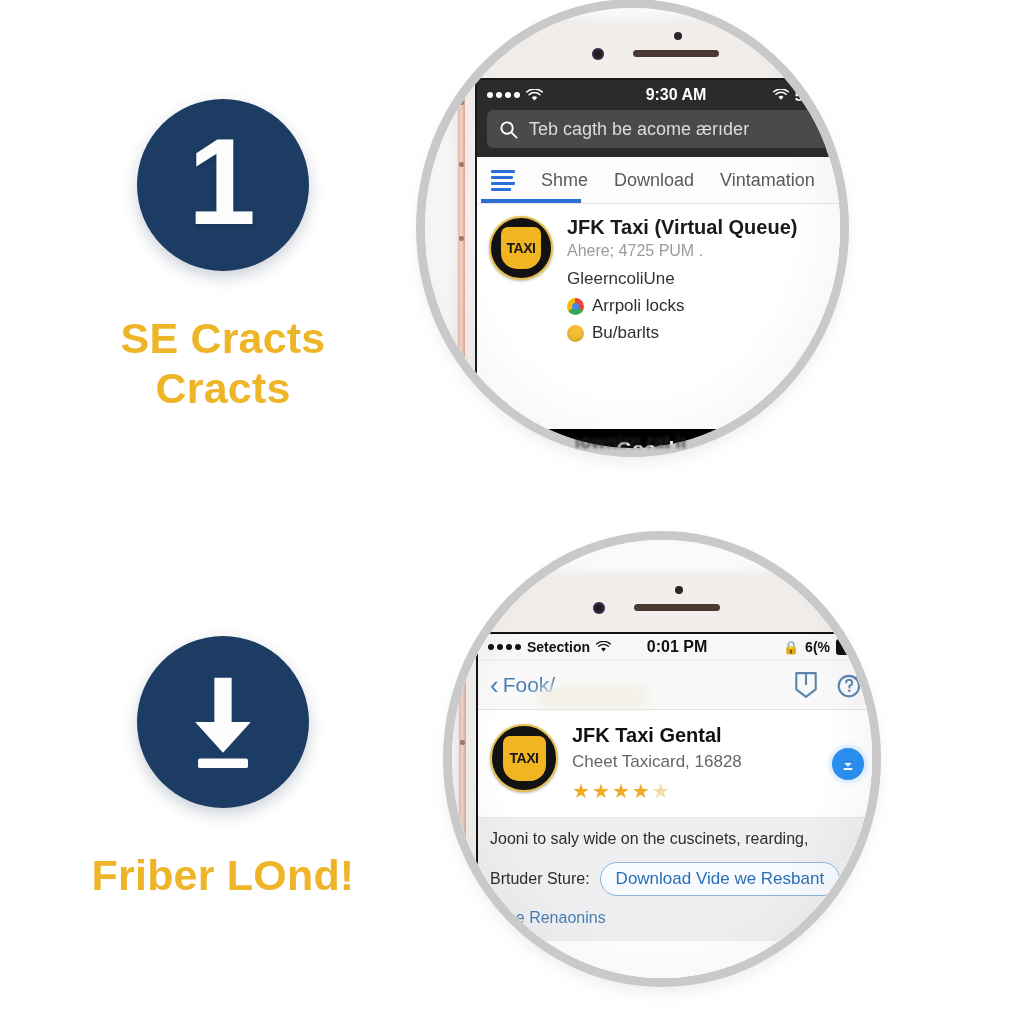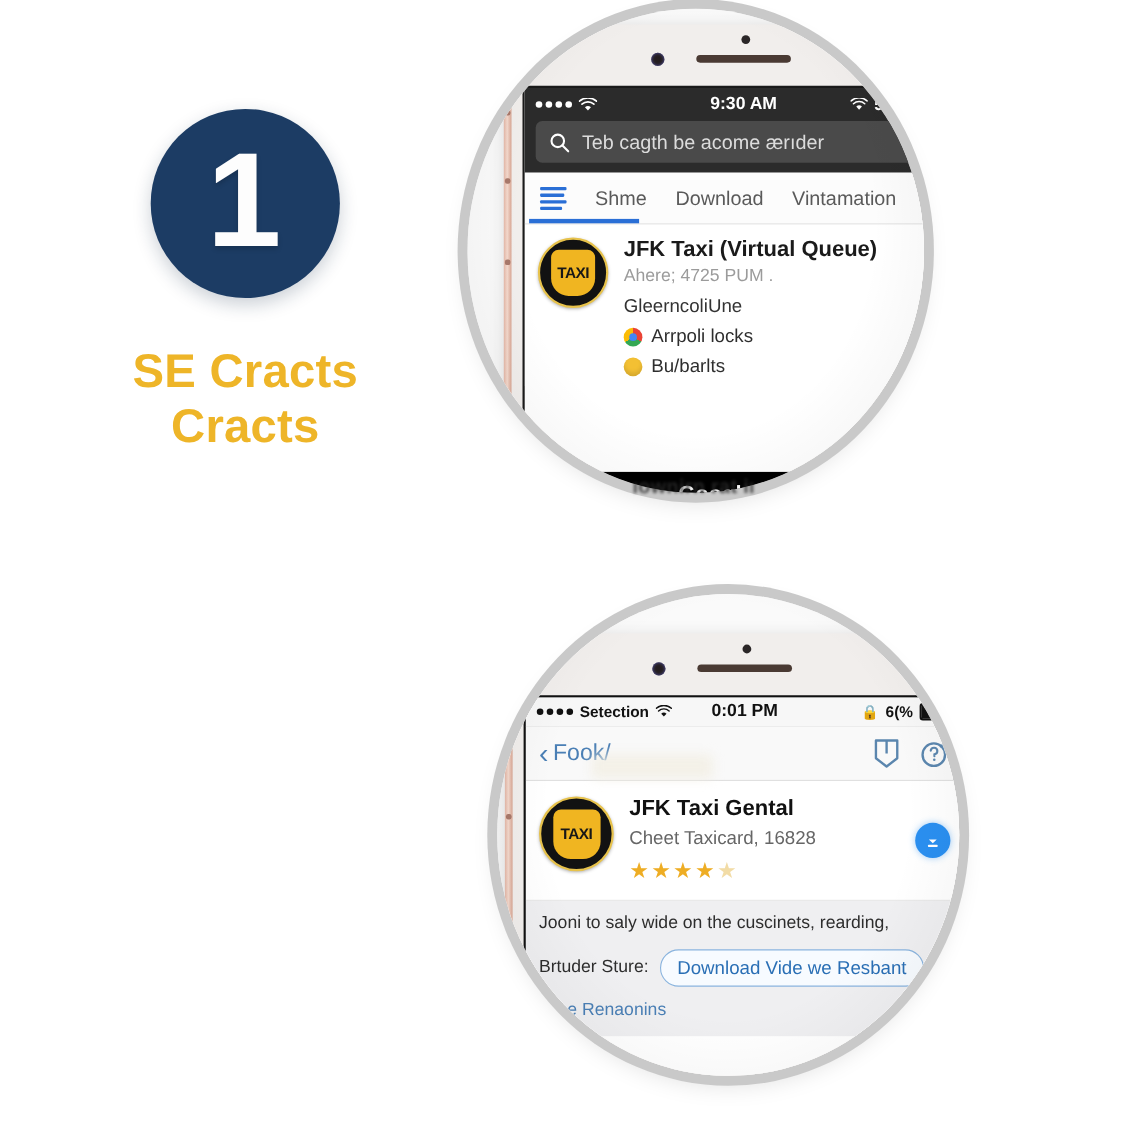--- a/index.html
+++ b/index.html
@@ -399,20 +399,32 @@
           </div>
         </div>
       </div>
     </div>
 
     <div class="spill spill-1">ıownirn rat iı</div>
   </div>
 
   <div class="step-row row-2">
 
+    <div class="step-left">
+      <div class="badge">
+        <svg class="badge-dl" viewBox="0 0 100 104">
+          <path d="M41 6 h18 v46 h20 L50 84 L21 52 h20 z" fill="#fdfdfd"></path>
+          <rect x="24" y="90" width="52" height="10" rx="2" fill="#fdfdfd"></rect>
+        </svg>
+      </div>
+      <div class="caption">
+        <span>Friber LOnd!</span>
+        <span class="l2"></span>
+      </div>
+    </div>
 
     <div class="circle-wrap circle-2" style="top:28px">
       <div class="scene">
 
         <div class="phone phone-2">
           <div class="phone-rail rail-left">
             <span class="rail-btn" style="top:60px"></span>
             <span class="rail-btn" style="top:120px"></span>
           </div>
 

